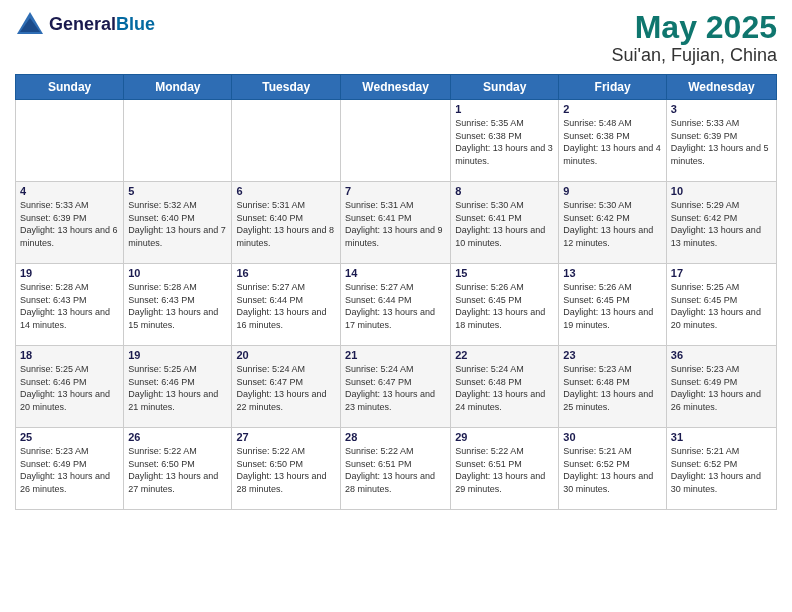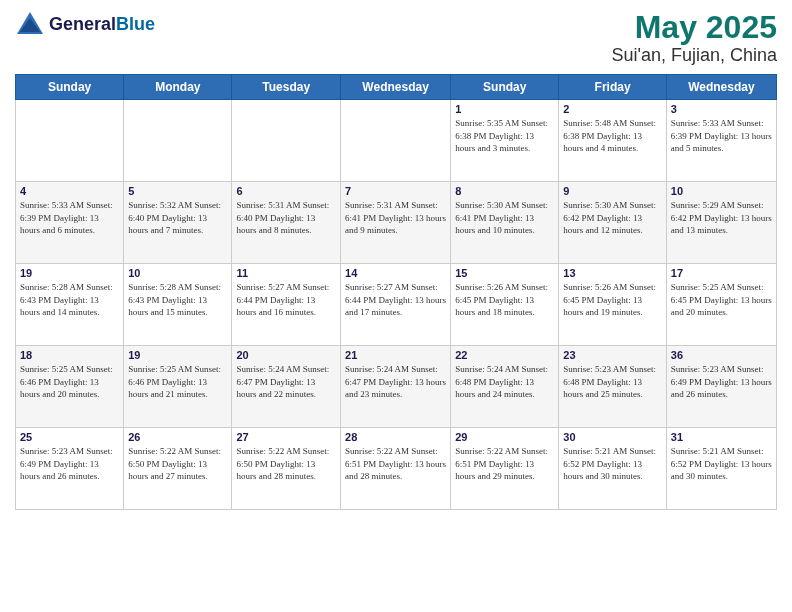--- a/index.html
+++ b/index.html
@@ -79,21 +79,20 @@
     .day-num {
       font-weight: bold;
       font-size: 11px;
       color: #1a1a4e;
       margin-bottom: 2px;
     }
     .day-info {
       font-size: 9px;
       line-height: 1.4;
       color: #333;
-      font-family: Liberation Serif, serif;
     }
     .empty-cell {
       background: #fff !important;
     }
   </style>
 </head>
 <body>
 
 <div class="page">
   <div class="header">
@@ -213,21 +212,21 @@
 and 14 minutes.</div>
           </td>
           <td>
             <div class="day-num">10</div>
             <div class="day-info">Sunrise: 5:28 AM
 Sunset: 6:43 PM
 Daylight: 13 hours
 and 15 minutes.</div>
           </td>
           <td>
-            <div class="day-num">11</div>
+            <div class="day-num">16</div>
             <div class="day-info">Sunrise: 5:27 AM
 Sunset: 6:44 PM
 Daylight: 13 hours
 and 16 minutes.</div>
           </td>
           <td>
             <div class="day-num">14</div>
             <div class="day-info">Sunrise: 5:27 AM
 Sunset: 6:44 PM
 Daylight: 13 hours

